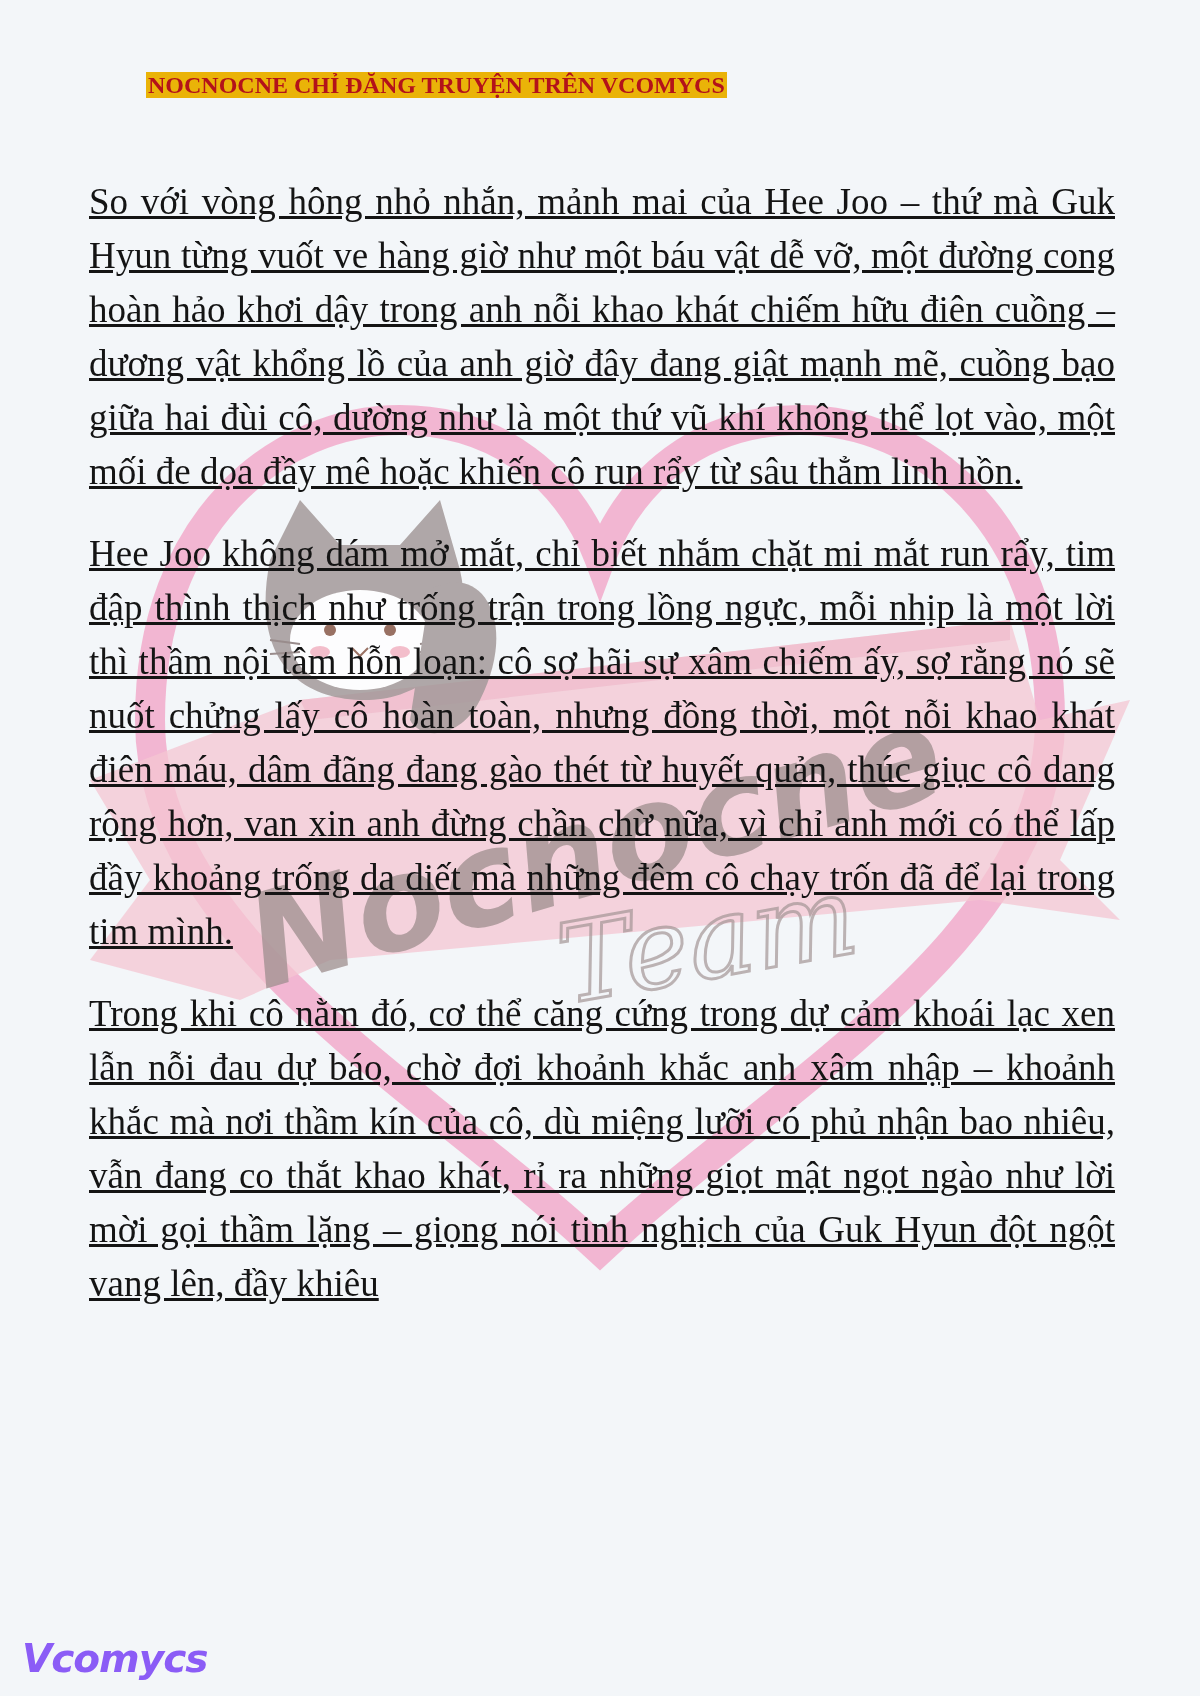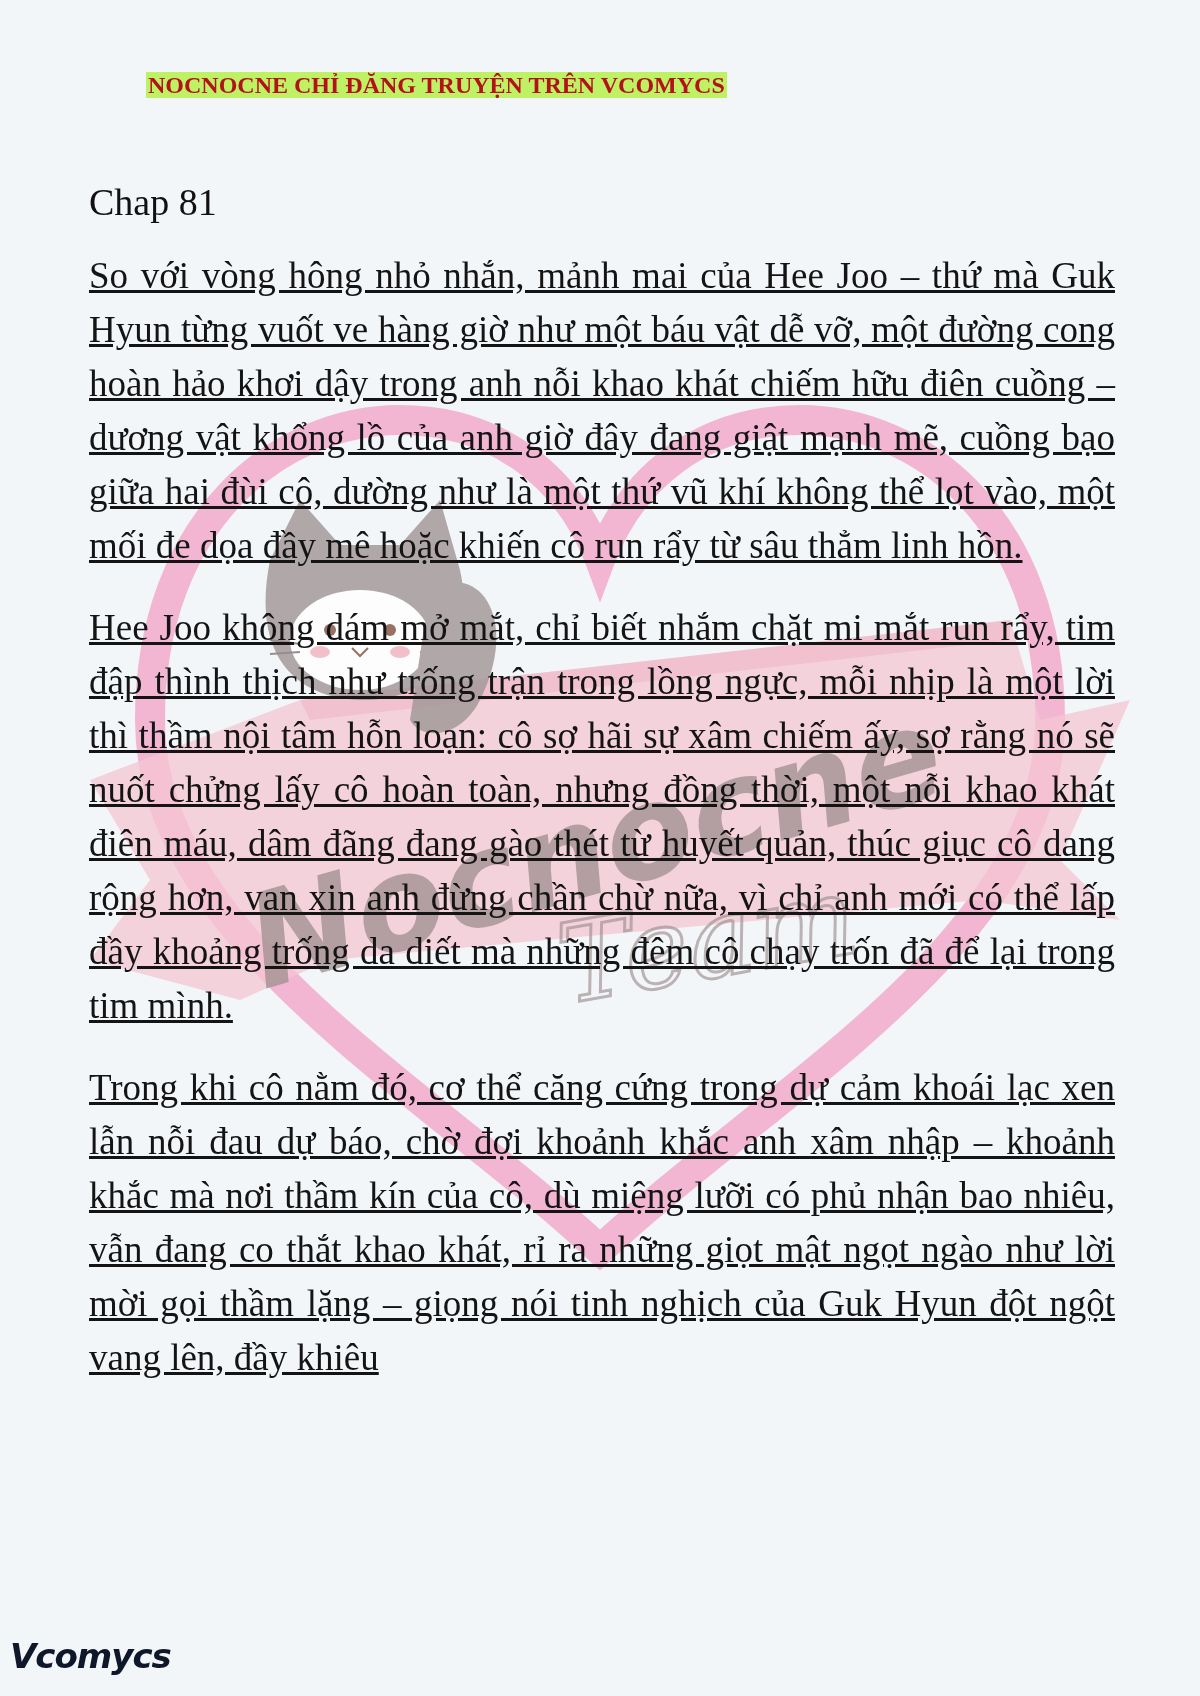--- a/index.html
+++ b/index.html
@@ -22,21 +22,21 @@
     height: 1696px;
     pointer-events: none;
     z-index: 0;
   }
   .header-banner {
     position: absolute;
     left: 146px;
     top: 72px;
     height: 26px;
     padding: 0 2px;
-    background: #bef264;
+    background: #eab308;
     color: #b3121a;
     font-family: "Liberation Serif", "DejaVu Serif", serif;
     font-weight: bold;
     font-size: 24px;
     line-height: 26px;
     letter-spacing: 0px;
     white-space: nowrap;
     z-index: 2;
   }
   .page {
@@ -59,28 +59,28 @@
     font-family: "Liberation Serif", "DejaVu Serif", serif;
     font-size: 37px;
     line-height: 54px;
     text-align: justify;
     margin: 0 0 28px 0;
     color: #141414;
     text-decoration: underline;
   }
   .footer-logo {
     position: absolute;
-    left: 10px;
+    left: 22px;
     top: 1636px;
     font-family: "DejaVu Sans", sans-serif;
     font-style: italic;
     font-weight: bold;
-    font-size: 34px;
+    font-size: 39px;
     letter-spacing: -1px;
-    color: #0f172a;
+    color: #8b5cf6;
     z-index: 2;
   }
 </style>
 </head>
 <body>
 
 <svg class="watermark" viewBox="0 0 1200 1696" xmlns="http://www.w3.org/2000/svg">
 
   <path d="M 600 1250
            C 430 1090, 150 940, 150 720
@@ -105,19 +105,18 @@
     <path d="M 430 590 C 480 560, 520 620, 480 700 C 460 740, 420 740, 410 720" fill="#a49a9a"></path>
   </g>
 
   <text x="230" y="890" transform="rotate(-16 600 820)" font-family="DejaVu Sans, sans-serif" font-weight="bold" font-style="italic" font-size="130" fill="#9e8e8e" opacity="0.75">Nocnocne</text>
   <text x="560" y="990" transform="rotate(-10 640 960)" font-family="DejaVu Serif, serif" font-style="italic" font-size="110" fill="none" stroke="#a49696" stroke-width="3" opacity="0.7">Team</text>
 </svg>
 
 <div class="header-banner">NOCNOCNE CHỈ ĐĂNG TRUYỆN TRÊN VCOMYCS</div>
 
 <main class="page">
-  <h1 class="chapter-title">Chap 81</h1>
   <p class="para">So với vòng hông nhỏ nhắn, mảnh mai của Hee Joo – thứ mà Guk Hyun từng vuốt ve hàng giờ như một báu vật dễ vỡ, một đường cong hoàn hảo khơi dậy trong anh nỗi khao khát chiếm hữu điên cuồng – dương vật khổng lồ của anh giờ đây đang giật mạnh mẽ, cuồng bạo giữa hai đùi cô, dường như là một thứ vũ khí không thể lọt vào, một mối đe dọa đầy mê hoặc khiến cô run rẩy từ sâu thẳm linh hồn.</p>
   <p class="para">Hee Joo không dám mở mắt, chỉ biết nhắm chặt mi mắt run rẩy, tim đập thình thịch như trống trận trong lồng ngực, mỗi nhịp là một lời thì thầm nội tâm hỗn loạn: cô sợ hãi sự xâm chiếm ấy, sợ rằng nó sẽ nuốt chửng lấy cô hoàn toàn, nhưng đồng thời, một nỗi khao khát điên máu, dâm đãng đang gào thét từ huyết quản, thúc giục cô dang rộng hơn, van xin anh đừng chần chừ nữa, vì chỉ anh mới có thể lấp đầy khoảng trống da diết mà những đêm cô chạy trốn đã để lại trong tim mình.</p>
   <p class="para">Trong khi cô nằm đó, cơ thể căng cứng trong dự cảm khoái lạc xen lẫn nỗi đau dự báo, chờ đợi khoảnh khắc anh xâm nhập – khoảnh khắc mà nơi thầm kín của cô, dù miệng lưỡi có phủ nhận bao nhiêu, vẫn đang co thắt khao khát, rỉ ra những giọt mật ngọt ngào như lời mời gọi thầm lặng – giọng nói tinh nghịch của Guk Hyun đột ngột vang lên, đầy khiêu</p>
 </main>
 
 <div class="footer-logo">Vcomycs</div>
 
 </body></html>

